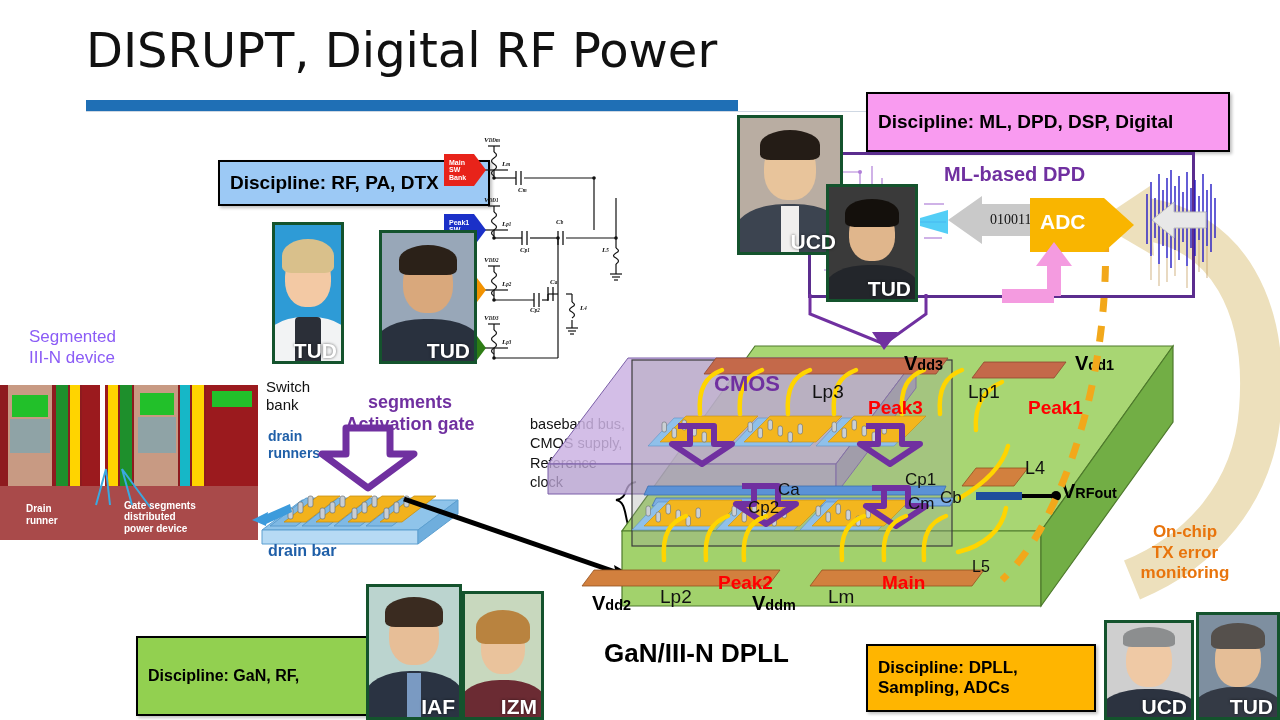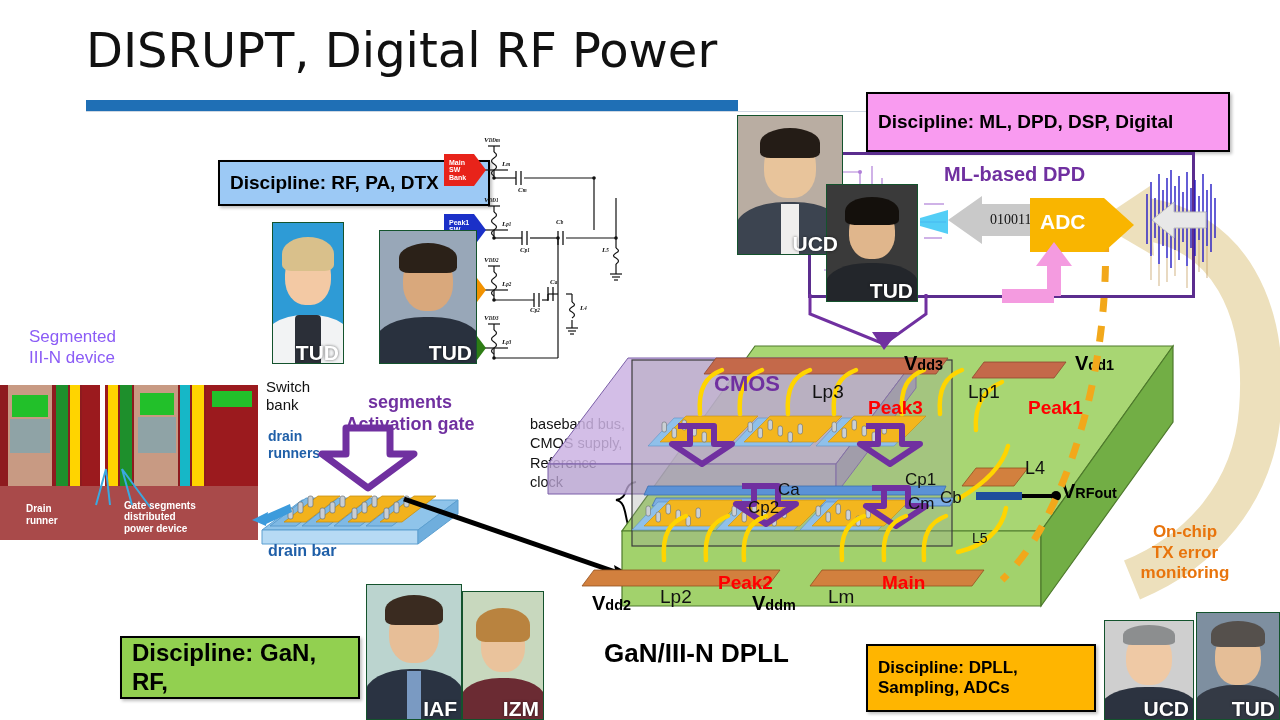--- a/index.html
+++ b/index.html
@@ -24,26 +24,26 @@
 
   
   .disc-box{
     border:2px solid #000; box-sizing:border-box;
     font-weight:bold; color:#000; display:flex; align-items:center;
     box-shadow:2px 2px 3px rgba(0,0,0,.25);
     padding:4px 10px; line-height:1.2;
   }
   #disc-rf{ left:218px; top:160px; width:272px; height:46px; background:#9CC9F5; font-size:19px;}
   #disc-ml{ left:866px; top:92px; width:364px; height:60px; background:#F99BF0; font-size:19px;}
-  #disc-gan{ left:120px; top:636px; width:240px; height:63px; background:#92D050; font-size:24px; }
+  #disc-gan{ left:136px; top:636px; width:240px; height:80px; background:#92D050; font-size:16px; }
   #disc-dpll{ left:866px; top:644px; width:230px; height:68px; background:#FFB500; font-size:17px;}
   .disc-box span{display:block;}
 
   
-  .photo{position:absolute;overflow:hidden;border:1px solid #14532d;box-sizing:border-box;}
+  .photo{position:absolute;overflow:hidden;border:3px solid #14532d;box-sizing:border-box;}
   .photo .tag{
     position:absolute;bottom:-2px;right:4px;color:#fff;font-weight:bold;
     font-size:21px;text-shadow:0 0 3px rgba(0,0,0,.6);z-index:5;
   }
   .face{position:absolute;left:50%;transform:translateX(-50%);}
   .head{border-radius:48% 48% 44% 44%;}
   .shoulders{border-radius:46% 46% 0 0;}
   .hair{border-radius:50% 50% 18% 18%;}
 
   
@@ -365,21 +365,21 @@
 <div class="abs lbl lbl-thin" style="left:968px;top:381px;font-size:19px;">Lp1</div>
 <div class="abs lbl lbl-red" style="left:868px;top:397px;font-size:19px;">Peak3</div>
 <div class="abs lbl lbl-red" style="left:1028px;top:397px;font-size:19px;">Peak1</div>
 
 <div class="abs lbl lbl-thin" style="left:778px;top:480px;font-size:17px;">Ca</div>
 <div class="abs lbl lbl-thin" style="left:748px;top:498px;font-size:17px;">Cp2</div>
 <div class="abs lbl lbl-thin" style="left:905px;top:470px;font-size:17px;">Cp1</div>
 <div class="abs lbl lbl-thin" style="left:940px;top:488px;font-size:17px;">Cb</div>
 <div class="abs lbl lbl-thin" style="left:908px;top:494px;font-size:17px;">Cm</div>
 <div class="abs lbl lbl-thin" style="left:1025px;top:458px;font-size:18px;">L4</div>
-<div class="abs lbl lbl-thin" style="left:972px;top:530px;font-size:14px;">L5</div>
+<div class="abs lbl lbl-thin" style="left:972px;top:558px;font-size:16px;">L5</div>
 
 <div class="abs lbl lbl-black" style="left:592px;top:592px;font-size:20px;"><span>V</span><span class="sub">dd2</span></div>
 <div class="abs lbl lbl-thin" style="left:660px;top:586px;font-size:19px;">Lp2</div>
 <div class="abs lbl lbl-red" style="left:718px;top:572px;font-size:19px;">Peak2</div>
 <div class="abs lbl lbl-black" style="left:752px;top:592px;font-size:20px;"><span>V</span><span class="sub">ddm</span></div>
 <div class="abs lbl lbl-thin" style="left:828px;top:586px;font-size:19px;">Lm</div>
 <div class="abs lbl lbl-red" style="left:882px;top:572px;font-size:19px;">Main</div>
 
 <div class="abs" id="mmic-name">GaN/III-N DPLL</div>
 

